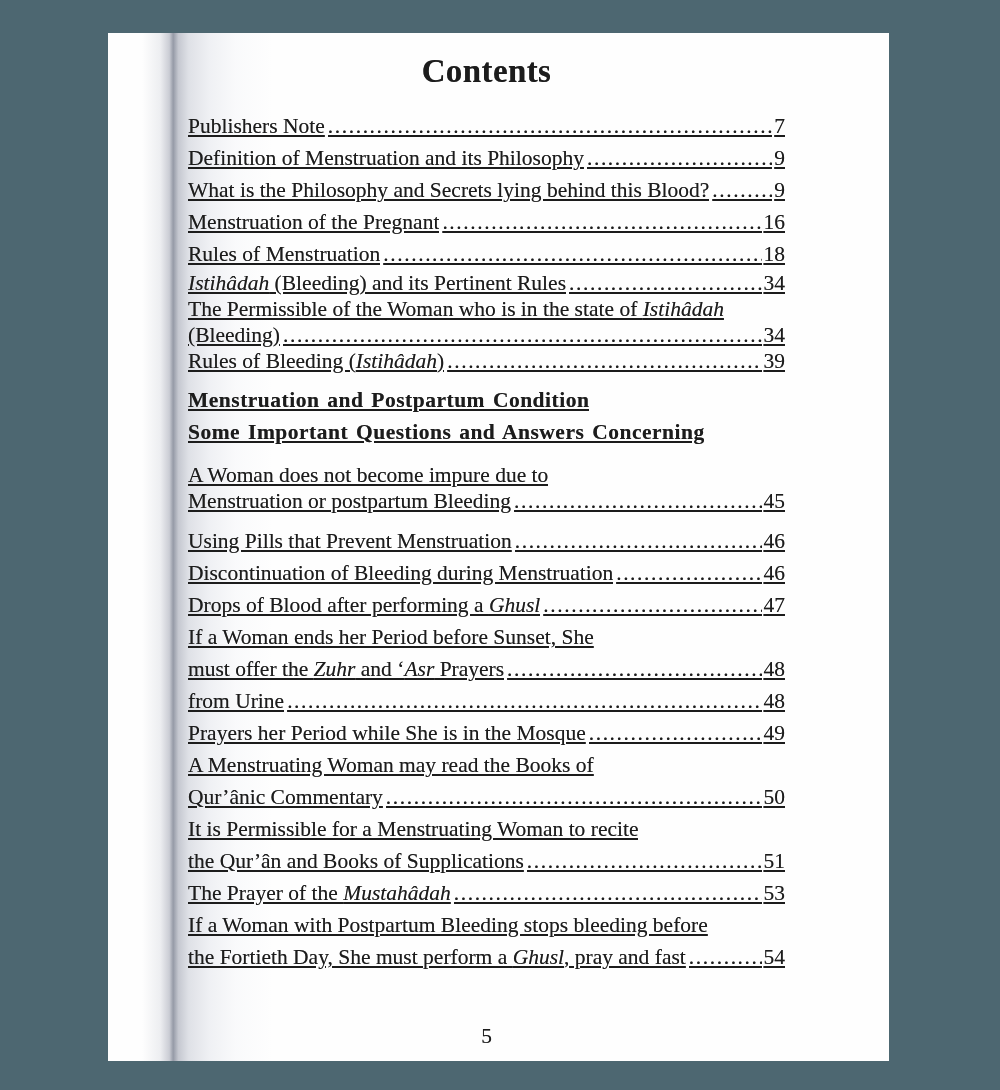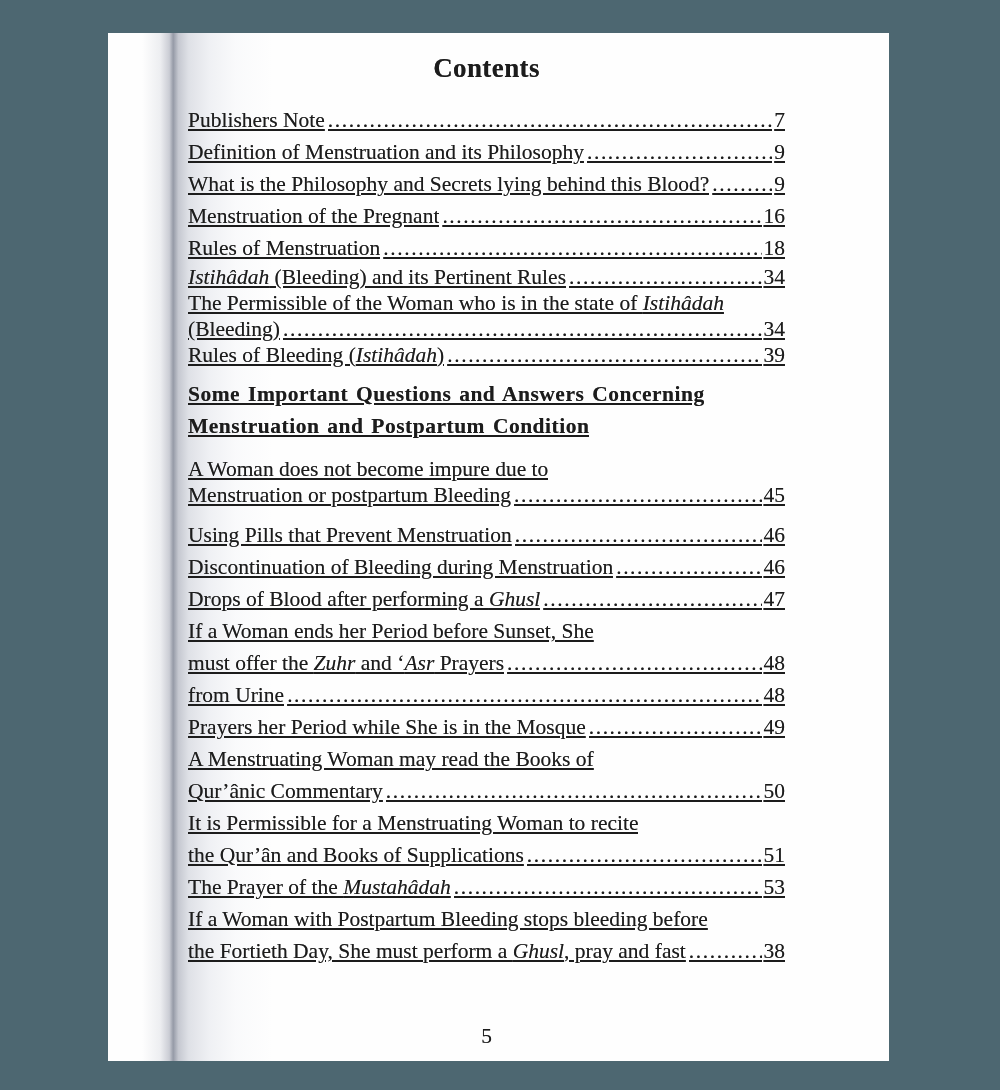--- a/index.html
+++ b/index.html
@@ -44,21 +44,21 @@
       rgba(228,230,238,0.18) 72%,
       rgba(255,255,255,0) 100%);
     z-index: 1;
   }
   .content {
     position: relative;
     z-index: 2;
     padding: 16px 104px 0 80px;
   }
   .title {
-    font-size: 27px;
+    font-size: 33px;
     font-weight: 700;
     text-align: center;
     letter-spacing: 0.4px;
     margin: 4px 0 20px 0;
     text-shadow: 0 0 0.6px rgba(20,20,20,0.6);
   }
   .toc { display: block; }
   .entry { margin: 0; }
   .line {
     display: flex;
@@ -165,25 +165,25 @@
           </div>
           <div class="entry">
             <div class="line">
               <span class="txt"><span>Rules of Bleeding (</span><span class="it">Istihâdah</span><span>)</span></span>
               <span class="leader"></span>
               <span class="pnum">39</span>
             </div>
           </div>
           <div class="entry">
             <div class="line">
+              <span class="txt"><span class="bd">Menstruation and Postpartum Condition</span></span>
+            </div>
+            <div class="line">
               <span class="txt"><span class="bd">Some Important Questions and Answers Concerning</span></span>
             </div>
-            <div class="line">
-              <span class="txt"><span class="bd">Menstruation and Postpartum Condition</span></span>
-            </div>
           </div>
           <div class="entry">
             <div class="line">
               <span class="txt"><span>A Woman does not become impure due to</span></span>
             </div>
             <div class="line">
               <span class="txt"><span>Menstruation or postpartum Bleeding</span></span>
               <span class="leader"></span>
               <span class="pnum">45</span>
             </div>
@@ -260,20 +260,20 @@
               <span class="pnum">53</span>
             </div>
           </div>
           <div class="entry">
             <div class="line">
               <span class="txt"><span>If a Woman with Postpartum Bleeding stops bleeding before</span></span>
             </div>
             <div class="line">
               <span class="txt"><span>the Fortieth Day, She must perform a </span><span class="it">Ghusl</span><span>, pray and fast</span></span>
               <span class="leader"></span>
-              <span class="pnum">38</span>
+              <span class="pnum">54</span>
             </div>
           </div>
         </div>
     </div>
     <div class="footer-num">5</div>
   </div>
 </div>
 
 </body></html>

